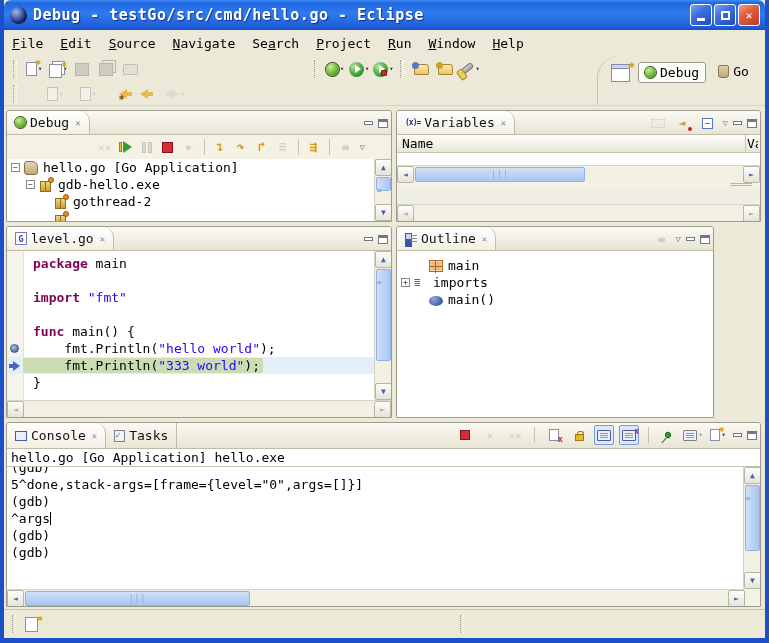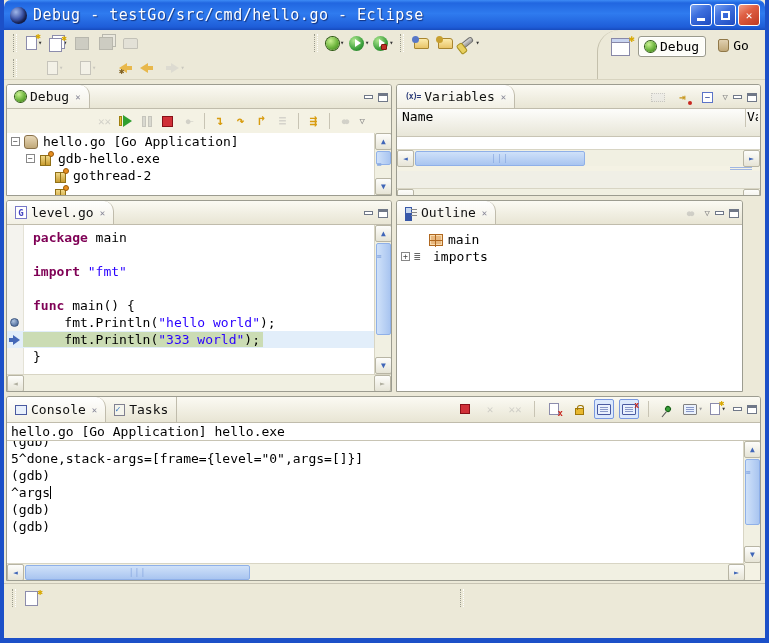--- a/index.html
+++ b/index.html
@@ -2,21 +2,21 @@
 <html><head>
 <meta charset="utf-8">
 <style>
   html,body{margin:0;padding:0;background:#d8d4c8;}
   *{box-sizing:border-box;}
   body{width:769px;height:643px;overflow:hidden;font-family:"DejaVu Sans Mono","Liberation Mono",monospace;}
   .window{width:769px;height:643px;border-left:4px solid #1C50C8;border-right:4px solid #1C50C8;border-bottom:5px solid #1C50C8;background:#ECE9D8;display:flex;flex-direction:column;}
   
   .titlebar{height:30px;flex:0 0 30px;background:linear-gradient(180deg,#3D8BF5 0%,#2166E0 10%,#2F7BEF 45%,#1E5DD8 90%,#174BBE 100%);display:flex;align-items:center;padding:0 6px;border-radius:7px 7px 0 0;position:relative;}
   .app-icon{width:17px;height:17px;border-radius:50%;background:radial-gradient(circle at 35% 30%,#9FB6E8 0%,#3D55A8 45%,#1B2B66 100%);margin-right:6px;flex:0 0 17px;box-shadow:inset -2px -2px 3px rgba(0,0,20,.6);}
-  .title{color:#fff;font-size:15px;font-weight:normal;letter-spacing:.5px;text-shadow:1px 1px 1px rgba(0,0,40,.55);white-space:nowrap;}
+  .title{color:#fff;font-size:15px;font-weight:bold;letter-spacing:.5px;text-shadow:1px 1px 1px rgba(0,0,40,.55);white-space:nowrap;}
   .winbtns{position:absolute;right:5px;top:4px;display:flex;gap:2px;}
   .wb{width:22px;height:22px;border-radius:3px;border:1px solid #fff;display:flex;align-items:center;justify-content:center;color:#fff;font-size:11px;font-weight:bold;}
   .wb.min,.wb.max{background:linear-gradient(145deg,#7AA4F2 0%,#3D6FDE 40%,#1E4BC0 100%);}
   .wb.close{background:linear-gradient(145deg,#F0A088 0%,#DE5E42 40%,#C03A20 100%);}
   .wb .bar{width:8px;height:3px;background:#fff;margin-top:9px;}
   .wb .box{width:9px;height:9px;border:2px solid #fff;}
   
   .menubar{height:26px;flex:0 0 26px;display:flex;align-items:center;padding:0 8px;background:#ECE9D8;font-size:13px;color:#000;}
   .menu-item{padding:2px 9px 2px 0;margin-right:8px;cursor:default;white-space:nowrap;}
   .menu-item u{text-decoration:underline;}
@@ -93,21 +93,21 @@
   .ti-package{width:12px;height:12px;background:#E8B87F;border:1px solid #B06820;box-shadow:inset 0 0 0 1px #F8DCB0;}
   .ti-package:before{content:"";position:absolute;left:5px;top:0;width:1px;height:12px;background:#B06820;}
   .ti-package:after{content:"";position:absolute;left:0;top:5px;width:12px;height:1px;background:#B06820;}
   .ti-imports{font-size:11px;color:#666;line-height:13px;}
   .ti-method{width:10px;height:10px;border-radius:50%;background:radial-gradient(circle at 35% 30%,#90A8D8,#3C5C9C 70%);margin-top:2px;}
   
   #p-debug{left:2px;top:4px;width:386px;height:112px;}
   #p-debug .treearea{height:62px;}
   
   #p-vars{left:392px;top:4px;width:365px;height:112px;}
-  .colheader{height:28px;background:linear-gradient(#FDFDFB,#E8E6D8);border-bottom:1px solid #C8C4B4;display:flex;font-size:13px;padding-left:5px;position:relative;}
+  .colheader{height:18px;background:linear-gradient(#FDFDFB,#E8E6D8);border-bottom:1px solid #C8C4B4;display:flex;align-items:center;font-size:13px;padding-left:5px;position:relative;}
   .colheader .cdiv{position:absolute;right:14px;top:0;width:1px;height:18px;background:#C8C4B4;}
   .colheader .vcol{position:absolute;right:2px;overflow:hidden;width:11px;white-space:nowrap;}
   .whiterow{height:12px;background:#fff;}
   .sash{height:5px;display:flex;align-items:center;justify-content:flex-end;padding-right:8px;background:#F4F2E4;}
   .sash .grip{width:22px;height:3px;border-top:1px solid #9FB6E2;border-bottom:1px solid #9FB6E2;}
   .detailpane{height:34px;background:#F0EFE6;position:relative;}
   
   #p-editor{left:2px;top:120px;width:386px;height:192px;}
   .edbody{position:relative;height:149px;background:#fff;overflow:hidden;}
   .edbody:before{content:"";position:absolute;left:0;top:0;bottom:0;width:16px;background:#F4F3EE;border-right:1px solid #E4E2D6;}
@@ -118,21 +118,21 @@
   .tok.kw{color:#7F0055;font-weight:bold;}
   .tok.str{color:#2A00FF;}
   .tok.pl{color:#000;}
   .crow.hl{background:#E2EEFA;}
   .crow.hl .cline{background:#CBDCB4;padding-right:3px;}
   .bp-dot{position:absolute;left:3px;top:4px;width:9px;height:9px;border-radius:50%;background:radial-gradient(circle at 35% 30%,#AFC4E0,#53709E 75%);border:1px solid #3C5680;}
   .ip-arrow{position:absolute;left:2px;top:4px;display:flex;align-items:center;}
   .ip-arrow .bar{width:4px;height:4px;background:#4468B8;}
   .ip-arrow .tri{width:0;height:0;border-top:5px solid transparent;border-bottom:5px solid transparent;border-left:7px solid #4468B8;}
   
-  #p-outline{left:392px;top:120px;width:347px;height:192px;}
+  #p-outline{left:392px;top:120px;width:318px;height:192px;}
   #p-outline .treearea{height:166px;}
   
   #p-console{left:2px;top:316px;width:755px;height:185px;}
   #p-console .tabrow{height:26px;}
   .conlabel{height:18px;background:#fff;border-bottom:1px solid #C8C4B4;font-size:13px;display:flex;align-items:center;padding-left:4px;white-space:pre;}
   .contextarea{position:absolute;left:0;top:44px;right:17px;bottom:17px;background:#fff;overflow:hidden;padding-left:4px;}
   .conline{height:17px;font-size:13px;white-space:pre;color:#000;display:flex;align-items:center;}
   .conline.clipped{margin-top:-8px;}
   .caret{display:inline-block;width:1px;height:13px;background:#000;margin-left:0px;}
   
@@ -190,20 +190,31 @@
         </div>
       <div class="wb max">
           <span class="box"></span>
         </div>
       <div class="wb close">
           <span>✕</span>
         </div>
     </div>
   </div>
 
+  <div class="menubar" id="menubar">
+      <span class="menu-item"><u>F</u>ile</span>
+      <span class="menu-item"><u>E</u>dit</span>
+      <span class="menu-item"><u>S</u>ource</span>
+      <span class="menu-item"><u>N</u>avigate</span>
+      <span class="menu-item">Se<u>a</u>rch</span>
+      <span class="menu-item"><u>P</u>roject</span>
+      <span class="menu-item"><u>R</u>un</span>
+      <span class="menu-item"><u>W</u>indow</span>
+      <span class="menu-item"><u>H</u>elp</span>
+    </div>
 
   <div class="toolbar">
     <div class="trow">
       <div class="handle"></div>
       <div class="tb">
           <span class="i-doc">
             <span class="star">✱</span>
           </span>
           <span class="dd">▾</span>
         </div>
@@ -512,20 +523,21 @@
             </span>
           <span class="v-menu">▽</span>
           <span class="v-min"></span>
           <span class="v-max"></span>
         </div>
       </div>
       <div class="treearea">
         <div id="outline-tree" style="padding-top:6px;">
             <div class="trow-item" style="padding-left: 19px;"><span class="expspace"></span><span class="ti ti-package"></span><span>main</span></div>
             <div class="trow-item" style="padding-left: 4px;"><span class="expbox">+</span><span class="ti ti-imports">≣</span><span>imports</span></div>
+            <div class="trow-item" style="padding-left: 19px;"><span class="expspace"></span><span class="ti ti-method"></span><span>main()</span></div>
           </div>
       </div>
     </div>
 
     <div class="panel" id="p-console">
       <div class="tabrow">
         <div class="tab active">
           <span class="vicon tabicon-console"></span>
           <span>Console</span>
           <span class="closex">✕</span>

